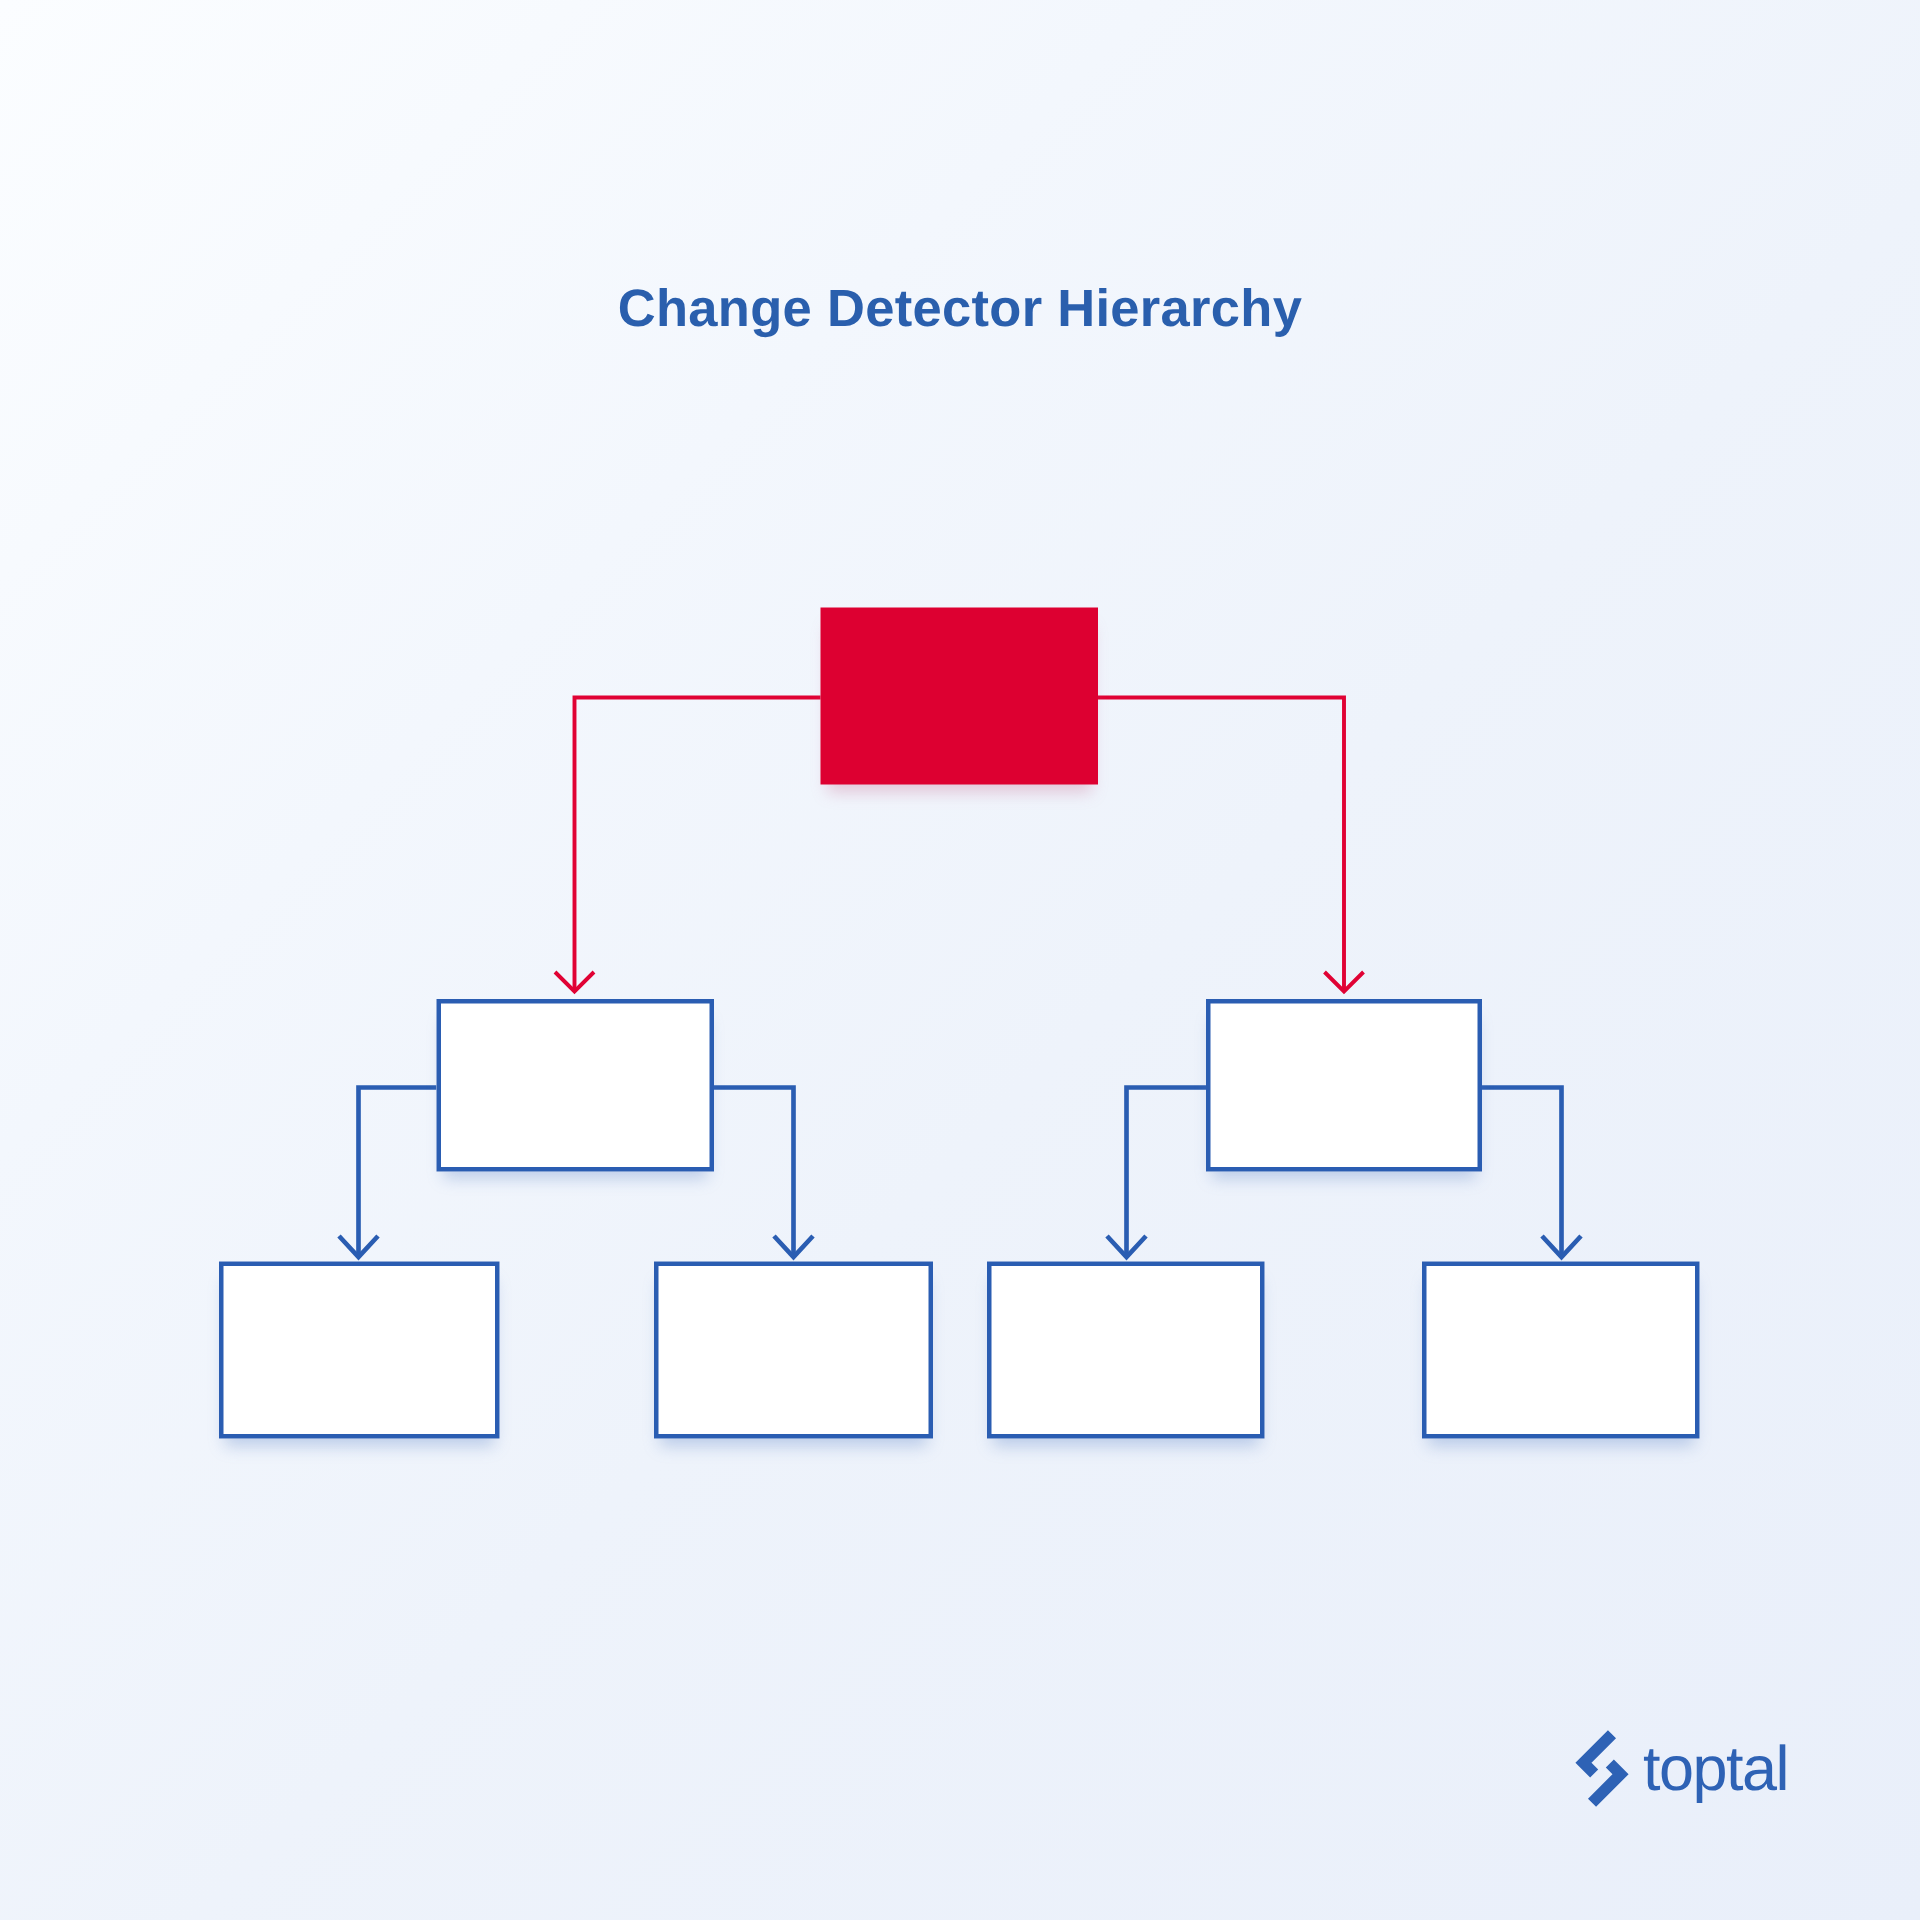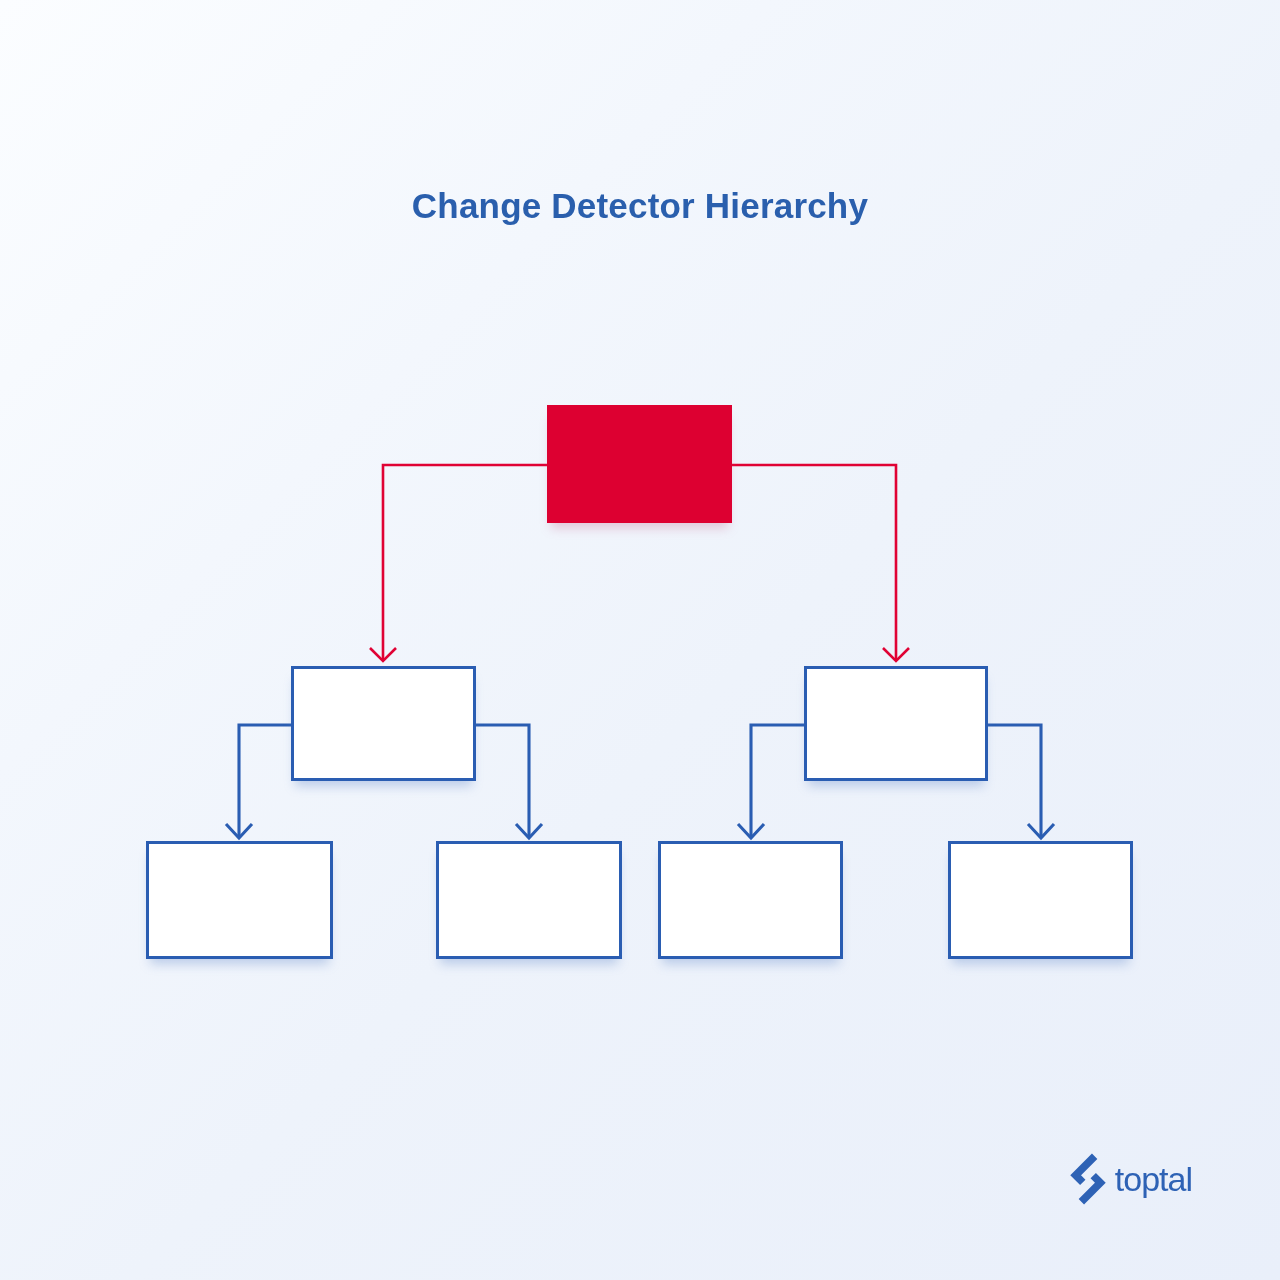--- a/index.html
+++ b/index.html
@@ -56,21 +56,21 @@
 
   .logo {
     position: absolute;
     right: 88px;
     top: 1150px;
     display: flex;
     align-items: center;
     gap: 8px;
   }
   .logo-word {
-    font-size: 34px;
+    font-size: 42px;
     font-weight: 500;
     letter-spacing: -1px;
     color: #2e62b5;
     line-height: 58px;
   }
 </style>
 </head>
 <body>
 
 <div class="canvas">

